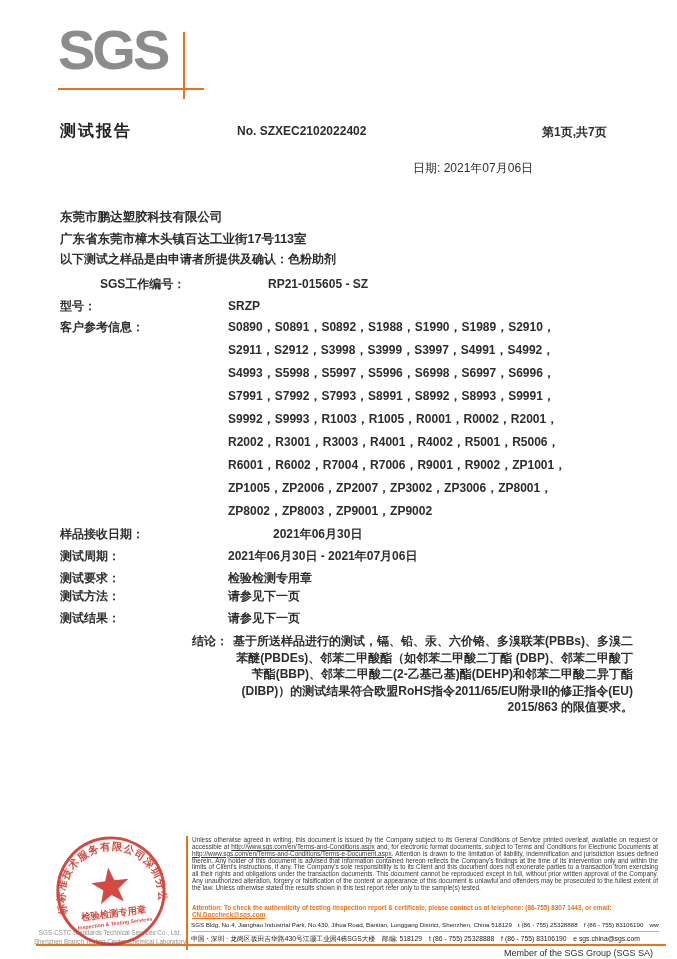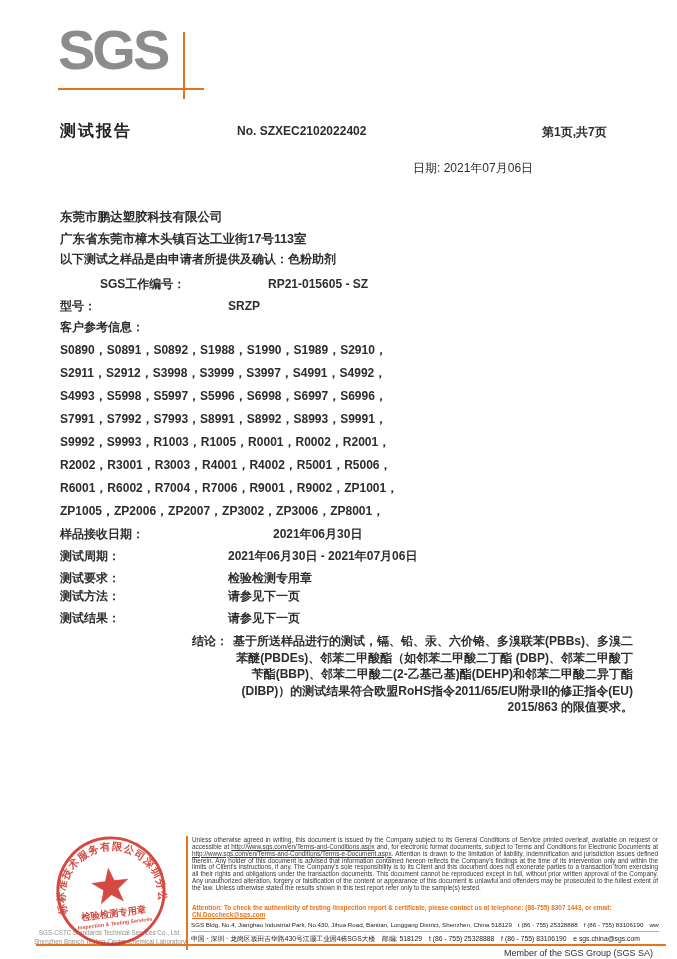--- a/index.html
+++ b/index.html
@@ -21,21 +21,21 @@
   
   .company{position:absolute;left:60px;top:163px;font-size:12.5px;font-weight:bold;line-height:22px;margin-top:43px;}
 
   
   .row{position:absolute;left:60px;right:44px;display:flex;font-size:12px;font-weight:bold;line-height:15px;}
   .row .lbl{width:168px;flex:none;}
   .row .val{flex:1;}
   .r-intro{top:252px;}
   .r-job{top:277px;margin-left:40px;}
   .r-model{top:299px;}
-  .r-ref{top:316px;line-height:23px;flex-direction:column;}
+  .r-ref{top:316px;line-height:23px;}
   .r-ref .refline{display:block;}
   .r-received{top:527px;gap:45px;}
   .r-period{top:549px;}
   .r-req{top:571px;}
   .r-method{top:589px;}
   .r-result{top:611px;}
   .r-conc{top:633px;line-height:16.5px;text-align:right;}
 
   
   .f-vline{position:absolute;left:186px;top:836px;width:1.5px;height:114px;background:#e8731a;}
@@ -91,20 +91,21 @@
     <span class="lbl">客户参考信息：</span>
     <span class="val">
       <span class="refline">S0890，S0891，S0892，S1988，S1990，S1989，S2910，</span>
       <span class="refline">S2911，S2912，S3998，S3999，S3997，S4991，S4992，</span>
       <span class="refline">S4993，S5998，S5997，S5996，S6998，S6997，S6996，</span>
       <span class="refline">S7991，S7992，S7993，S8991，S8992，S8993，S9991，</span>
       <span class="refline">S9992，S9993，R1003，R1005，R0001，R0002，R2001，</span>
       <span class="refline">R2002，R3001，R3003，R4001，R4002，R5001，R5006，</span>
       <span class="refline">R6001，R6002，R7004，R7006，R9001，R9002，ZP1001，</span>
       <span class="refline">ZP1005，ZP2006，ZP2007，ZP3002，ZP3006，ZP8001，</span>
+      <span class="refline">ZP8002，ZP8003，ZP9001，ZP9002</span>
     </span>
   </div>
 
   <div class="row r-received">
     <span class="lbl">样品接收日期：</span>
     <span class="val">2021年06月30日</span>
   </div>
 
   <div class="row r-period">
     <span class="lbl">测试周期：</span>

